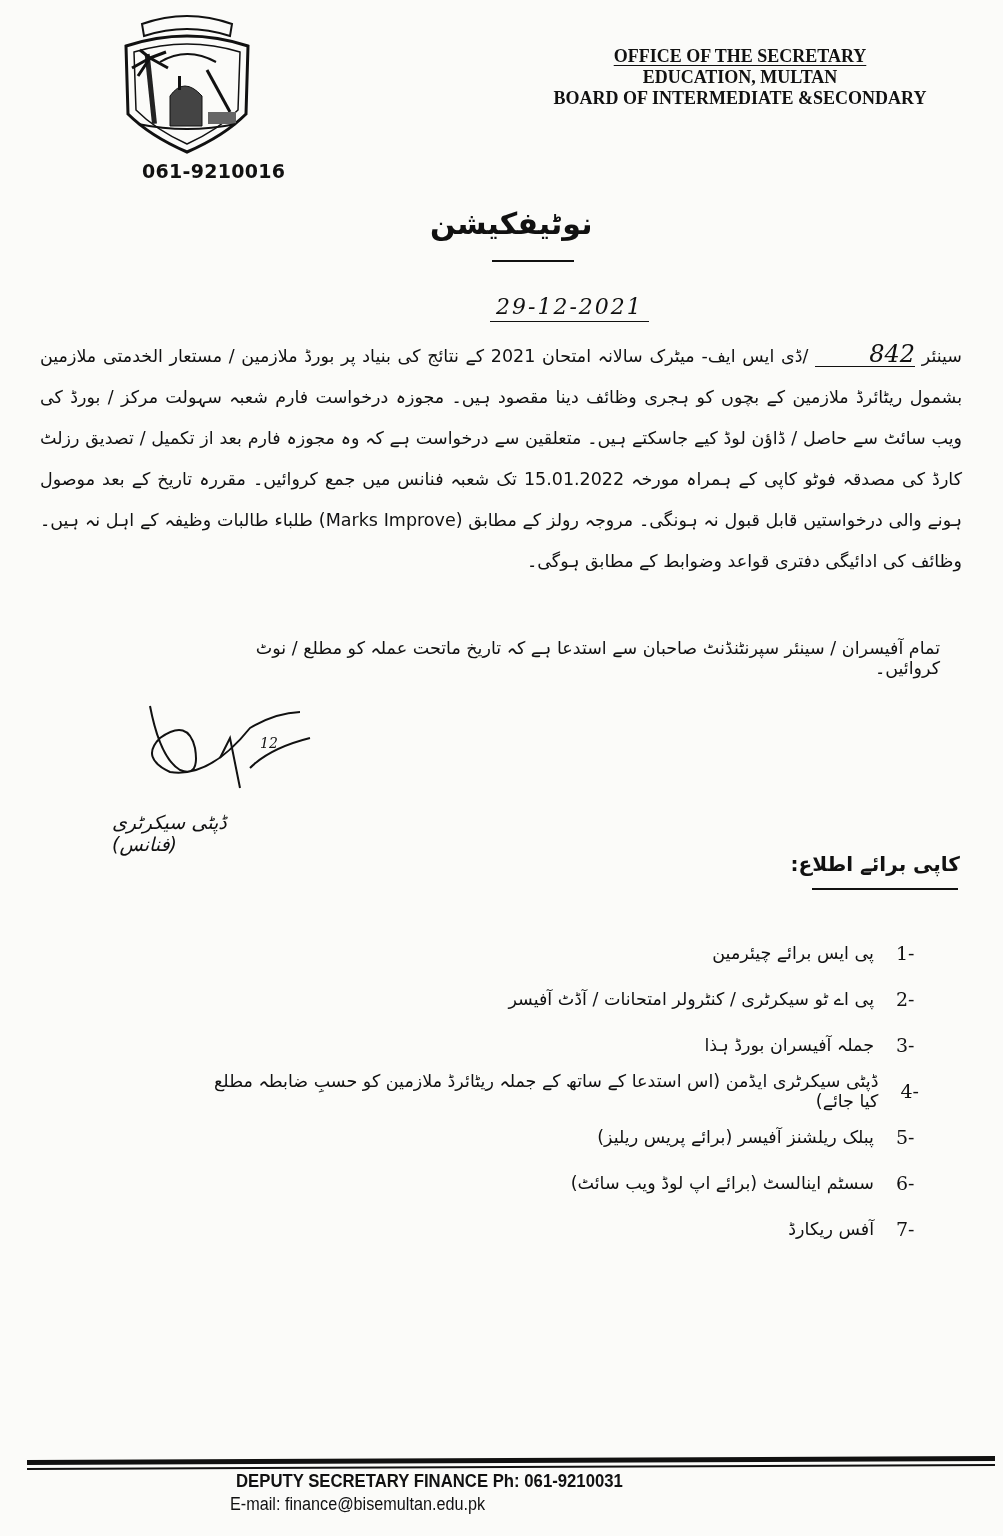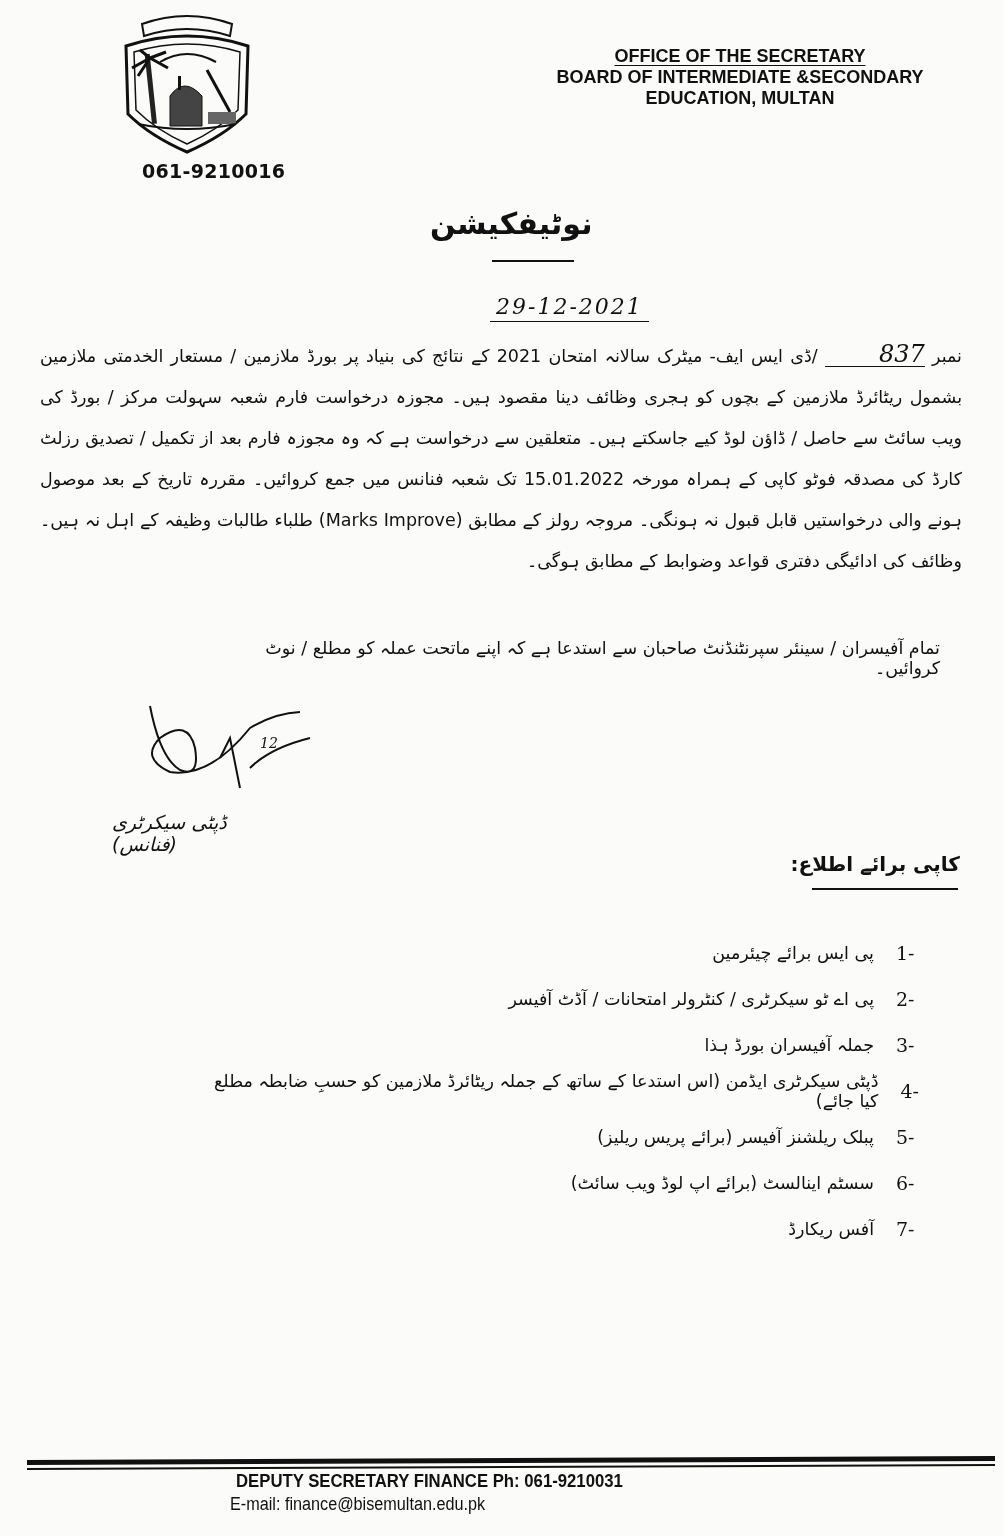--- a/index.html
+++ b/index.html
@@ -4,21 +4,21 @@
   <style>
     html, body { margin: 0; padding: 0; }
     body {
       width: 1003px; height: 1536px; position: relative; overflow: hidden;
       background: #fbfbf9; color: #111;
       font-family: "DejaVu Sans", sans-serif;
     }
     .abs { position: absolute; }
     .logo { left: 112px; top: 6px; width: 150px; height: 150px; }
     .phone-top { left: 118px; top: 160px; font-family: "DejaVu Sans", sans-serif; font-weight: bold; font-size: 19px; letter-spacing: 0.3px; margin-left: 24px; }
-    .header { left: 520px; top: 46px; width: 440px; text-align: center; font-family: Liberation Sans, sans-serif; font-weight: bold; font-size: 18px; line-height: 21px; }
+    .header { left: 520px; top: 46px; width: 440px; text-align: center; font-family: Liberation Serif, serif; font-weight: bold; font-size: 18px; line-height: 21px; }
     .header .l1 { text-decoration: underline; text-underline-offset: 3px; }
     .urdu { direction: rtl; font-family: "DejaVu Sans", sans-serif; }
     .title { left: 430px; top: 206px; width: 180px; text-align: left; font-size: 30px; font-weight: bold; }
     .title-rule { left: 492px; top: 260px; width: 82px; height: 2px; background: #111; }
     .date { left: 490px; top: 294px; font-family: "DejaVu Serif", serif; font-style: italic; font-size: 22px; letter-spacing: 2px; border-bottom: 1.5px solid #111; padding: 0 6px 2px; }
     .body-text { left: 40px; top: 336px; width: 922px; font-size: 17.5px; line-height: 41px; text-align: justify; text-align-last: right; }
     .num-blank { display: inline-block; border-bottom: 1.5px solid #111; min-width: 100px; text-align: center; font-family: "DejaVu Serif", serif; font-style: italic; font-size: 24px; line-height: 24px; }
     .para2 { left: 200px; top: 638px; width: 740px; font-size: 17.5px; text-align: right; }
     .sign { left: 100px; top: 698px; width: 250px; height: 110px; }
     .sign-label { left: 112px; top: 780px; width: 180px; font-size: 19px; font-style: italic; text-align: left; margin-top: 31px; }
@@ -49,36 +49,36 @@
     <rect x="66" y="70" width="3" height="14" fill="#111"></rect>
     <path d="M95 64 L118 106" stroke="#111" stroke-width="3"></path>
     <rect x="96" y="106" width="28" height="12" fill="#666"></rect>
     <path d="M26 118 Q75 128 124 118" fill="none" stroke="#111" stroke-width="2"></path>
   </svg>
 </div>
 <div class="abs phone-top">061-9210016</div>
 
 <div class="abs header">
   <div class="l1">OFFICE OF THE SECRETARY</div>
+  <div>EDUCATION, MULTAN</div>
   <div>BOARD OF INTERMEDIATE &amp;SECONDARY</div>
-  <div>EDUCATION, MULTAN</div>
 </div>
 
 <div class="abs urdu title">نوٹیفکیشن</div>
 <div class="abs title-rule"></div>
 <div class="abs date">29-12-2021</div>
 
 <div class="abs urdu body-text">
-  <span>نمبر</span>
-  <span class="num-blank">837</span>
+  <span>سینئر</span>
+  <span class="num-blank">842</span>
   <span>/ڈی ایس ایف-</span>
   <span>میٹرک سالانہ امتحان 2021 کے نتائج کی بنیاد پر بورڈ ملازمین / مستعار الخدمتی ملازمین بشمول ریٹائرڈ ملازمین کے بچوں کو ہجری وظائف دینا مقصود ہیں۔ مجوزہ درخواست فارم شعبہ سہولت مرکز / بورڈ کی ویب سائٹ سے حاصل / ڈاؤن لوڈ کیے جاسکتے ہیں۔ متعلقین سے درخواست ہے کہ وہ مجوزہ فارم بعد از تکمیل / تصدیق رزلٹ کارڈ کی مصدقہ فوٹو کاپی کے ہمراہ مورخہ 15.01.2022 تک شعبہ فنانس میں جمع کروائیں۔ مقررہ تاریخ کے بعد موصول ہونے والی درخواستیں قابل قبول نہ ہونگی۔ مروجہ رولز کے مطابق (Marks Improve) طلباء طالبات وظیفہ کے اہل نہ ہیں۔ وظائف کی ادائیگی دفتری قواعد وضوابط کے مطابق ہوگی۔</span>
 </div>
 
-<div class="abs urdu para2">تمام آفیسران / سینئر سپرنٹنڈنٹ صاحبان سے استدعا ہے کہ اپنے ماتحت عملہ کو مطلع / نوٹ کروائیں۔</div>
+<div class="abs urdu para2">تمام آفیسران / سینئر سپرنٹنڈنٹ صاحبان سے استدعا ہے کہ تاریخ ماتحت عملہ کو مطلع / نوٹ کروائیں۔</div>
 
 <div class="abs sign">
   <svg width="250" height="110" viewBox="0 0 250 110">
     <path d="M50 8 Q60 60 80 72 Q100 80 95 50 Q88 20 60 40 Q40 60 70 74 Q110 80 150 30 Q175 15 200 14" fill="none" stroke="#111" stroke-width="2"></path>
     <path d="M120 60 L130 40 L140 90" fill="none" stroke="#111" stroke-width="2"></path>
     <path d="M150 70 Q170 50 210 40" fill="none" stroke="#111" stroke-width="2"></path>
     <text x="160" y="50" font-size="14" font-family="DejaVu Serif, serif" font-style="italic" fill="#111">12</text>
   </svg>
 </div>
 <div class="abs urdu sign-label">ڈپٹی سیکرٹری (فنانس)</div>

